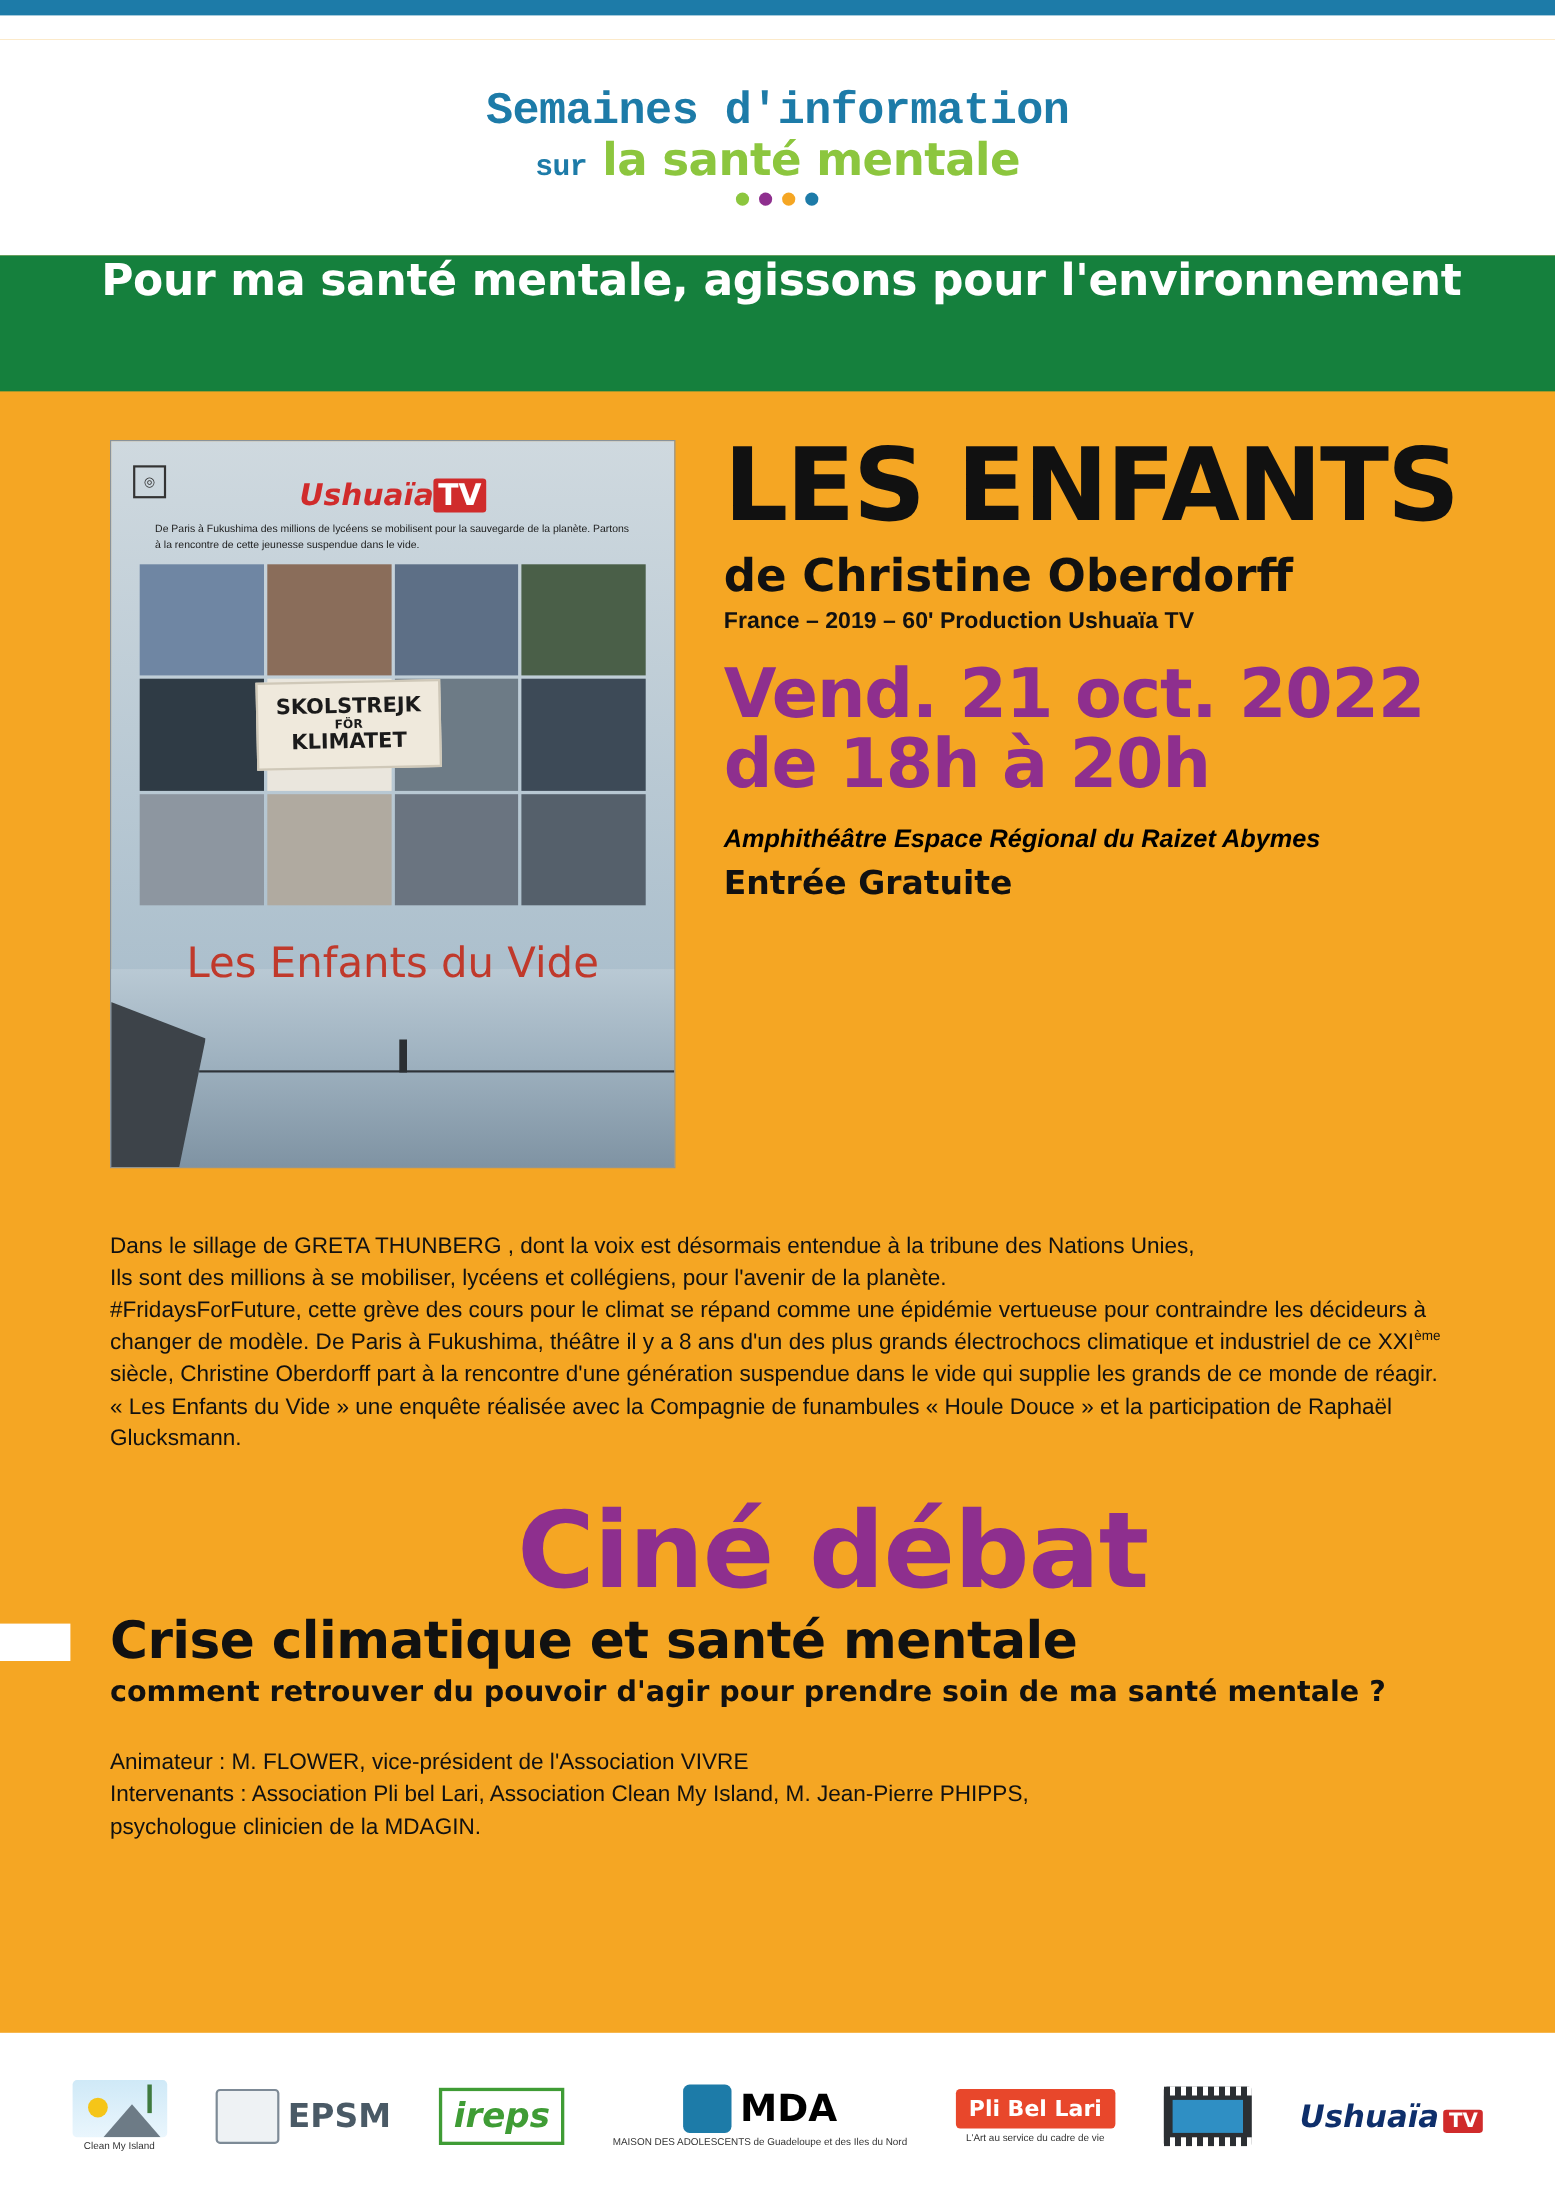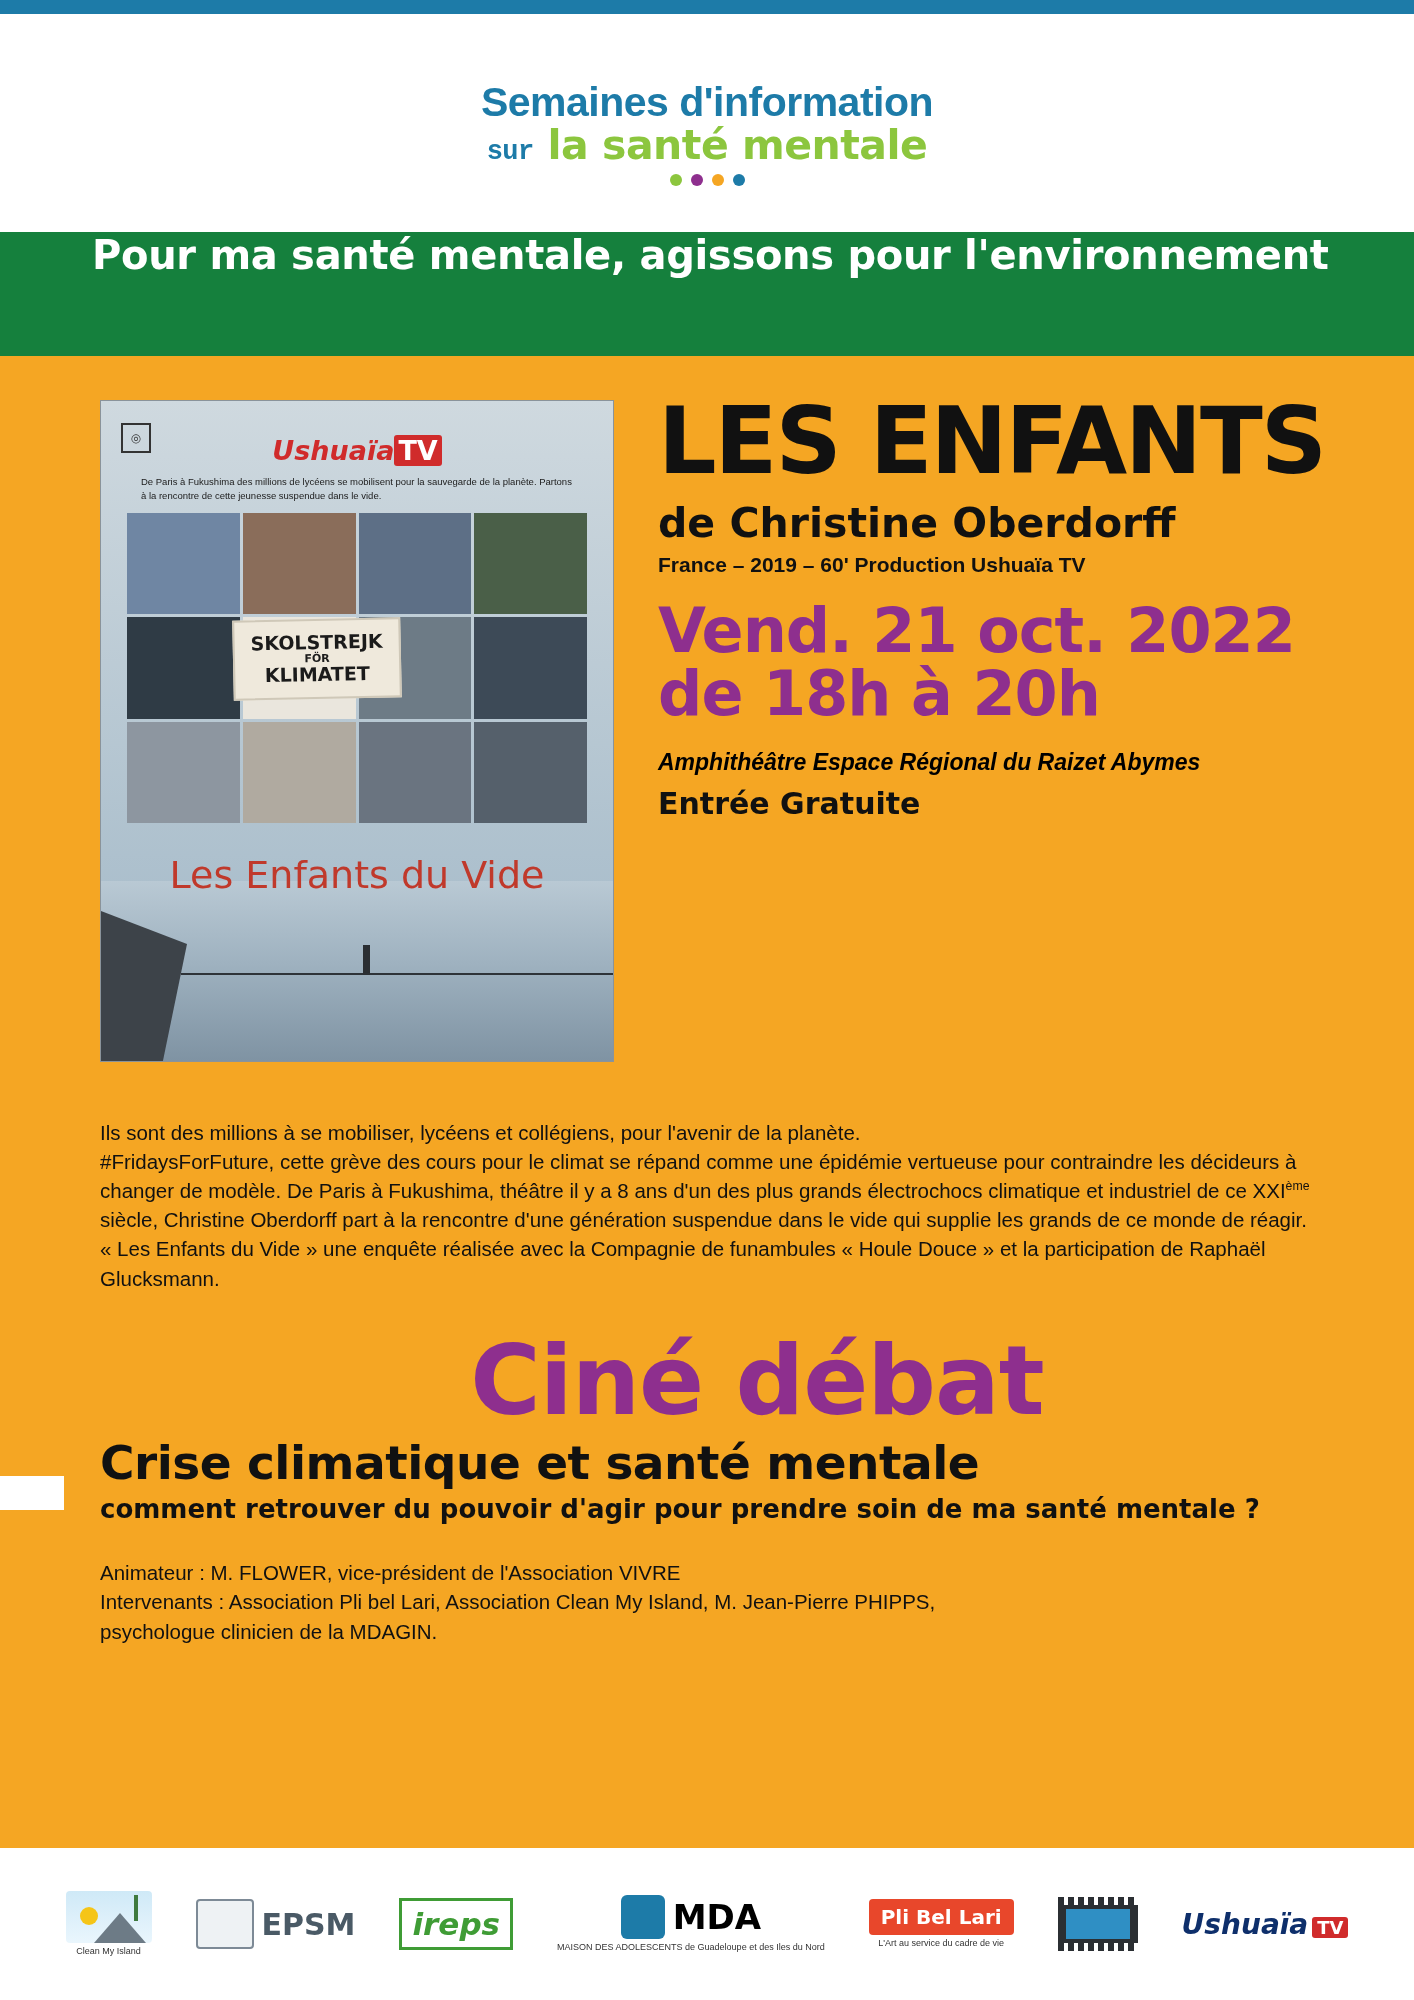--- a/index.html
+++ b/index.html
@@ -25,21 +25,21 @@
     background:#ffffff;width:100%;height:196px;
     display:flex;align-items:center;justify-content:center;
     position:relative;
   }
   .sism-logo{
     text-align:center;
     line-height:1.0;
   }
   .sism-l1{
     font-size:41px;font-weight:bold;color:#1d7ba8;letter-spacing:-0.5px;
-    font-family:Liberation Sans, sans-serif;
+    font-family:Liberation Mono, monospace;
   }
   .sism-l2{
     font-size:41px;font-weight:bold;color:#1d7ba8;letter-spacing:-0.5px;
     font-family:"DejaVu Sans", sans-serif;
     margin-top:2px;
   }
   .sism-l2 .sub{font-size:27px;color:#1d7ba8;font-family:Liberation Mono, monospace;}
   .sism-l2 .green{color:#8cc63e;}
   .dots{margin-top:8px;display:flex;justify-content:center;gap:9px;}
   .dot{width:12px;height:12px;border-radius:50%;}
@@ -283,20 +283,21 @@
         <div class="date">
           <div>Vend. 21 oct. 2022</div>
           <div>de 18h à 20h</div>
         </div>
         <div class="place">Amphithéâtre Espace Régional du Raizet Abymes</div>
         <div class="free">Entrée Gratuite</div>
       </div>
     </div>
 
     <div class="synopsis">
+      <div>Dans le sillage de GRETA THUNBERG , dont la voix est désormais entendue à la tribune des Nations Unies,</div>
       <div>Ils sont des millions à se mobiliser, lycéens et collégiens, pour l'avenir de la planète.</div>
       <div>
         <span>#FridaysForFuture, cette grève des cours pour le climat se répand comme une épidémie vertueuse pour contraindre les décideurs à changer de modèle. De Paris à Fukushima, théâtre il y a 8 ans d'un des plus grands électrochocs climatique et industriel de ce XXI</span><sup>ème</sup><span> siècle, Christine Oberdorff part à la rencontre d'une génération suspendue dans le vide qui supplie les grands de ce monde de réagir.</span>
       </div>
       <div>« Les Enfants du Vide »  une enquête réalisée avec la Compagnie de funambules « Houle Douce » et la participation de Raphaël Glucksmann.</div>
     </div>
 
     <div class="white-tick" style="top:1120px"></div>
     <div class="cine">Ciné débat</div>
     <div class="crise">Crise climatique et santé mentale</div>

